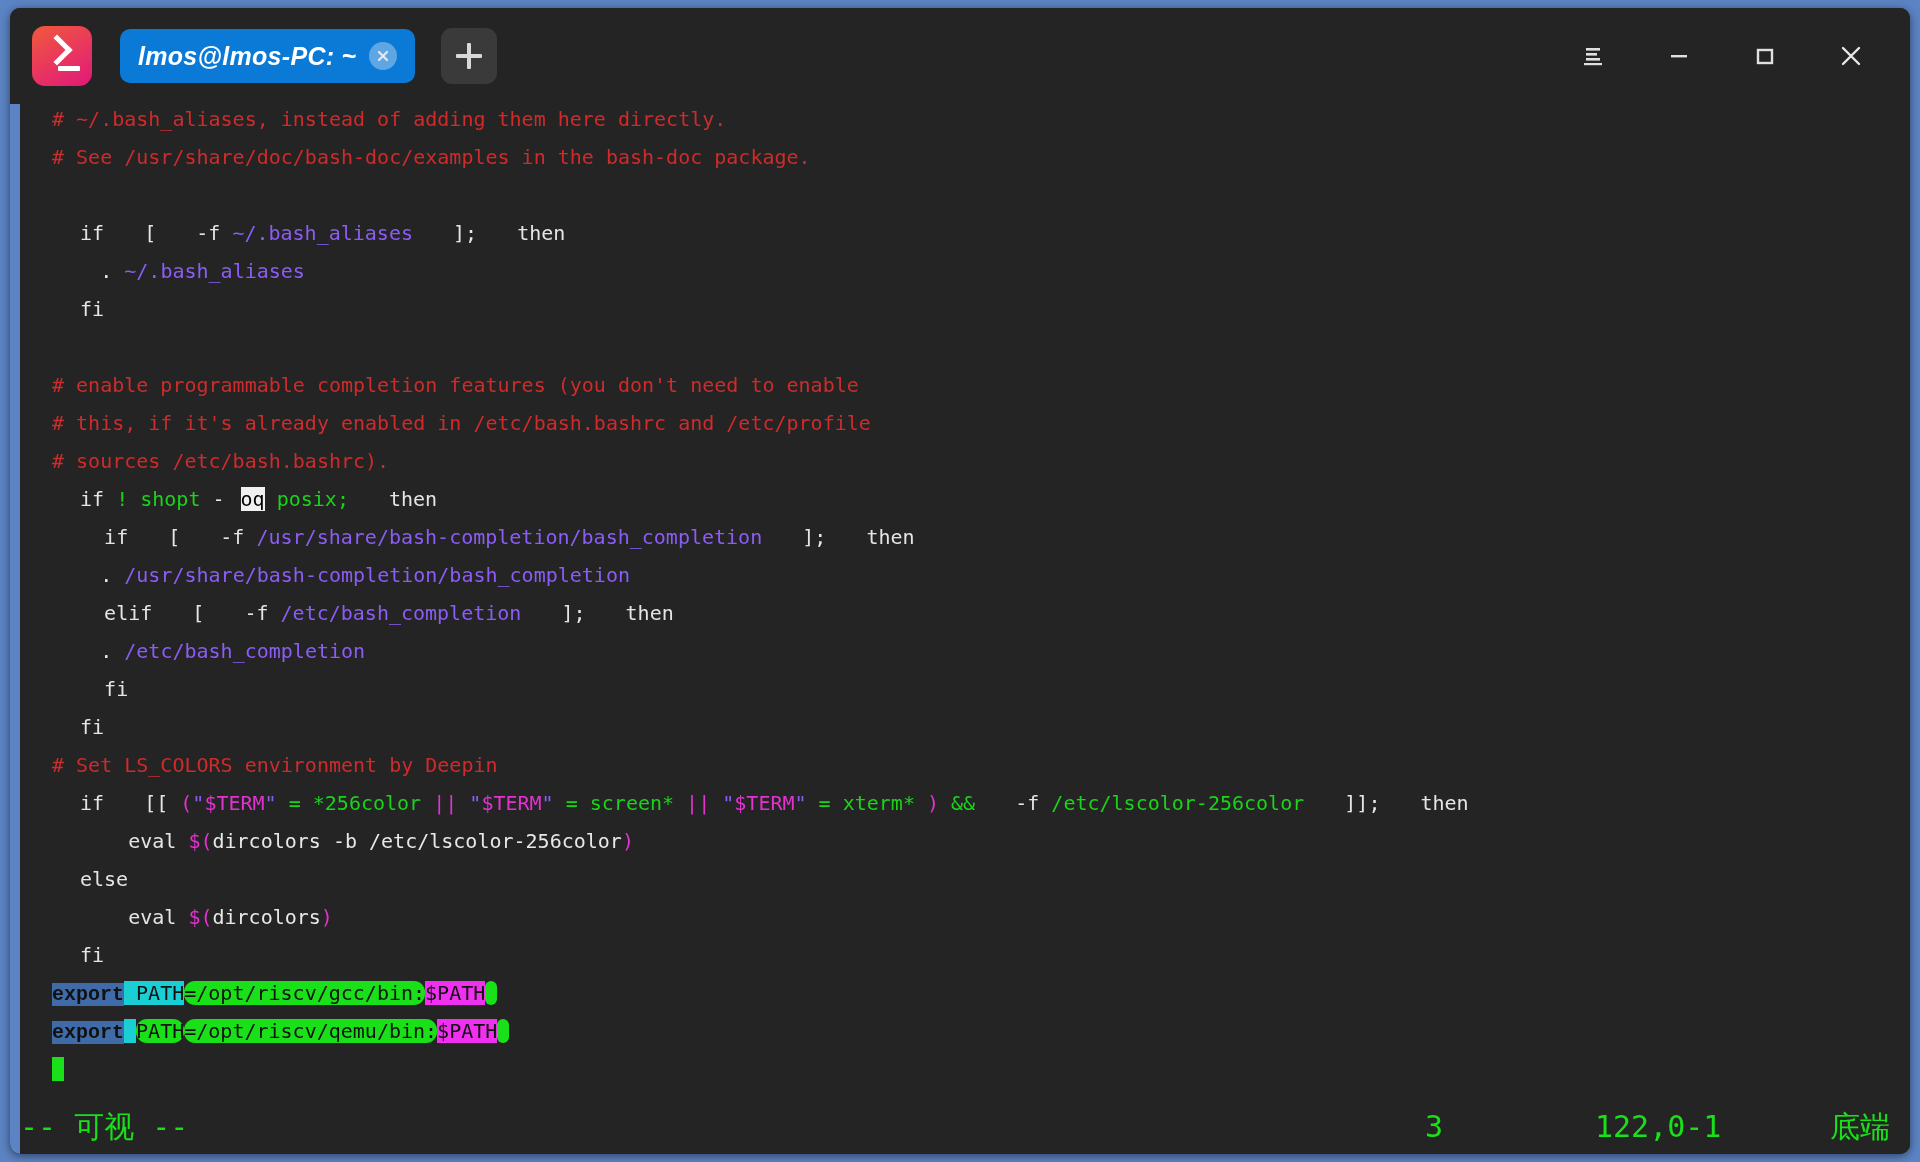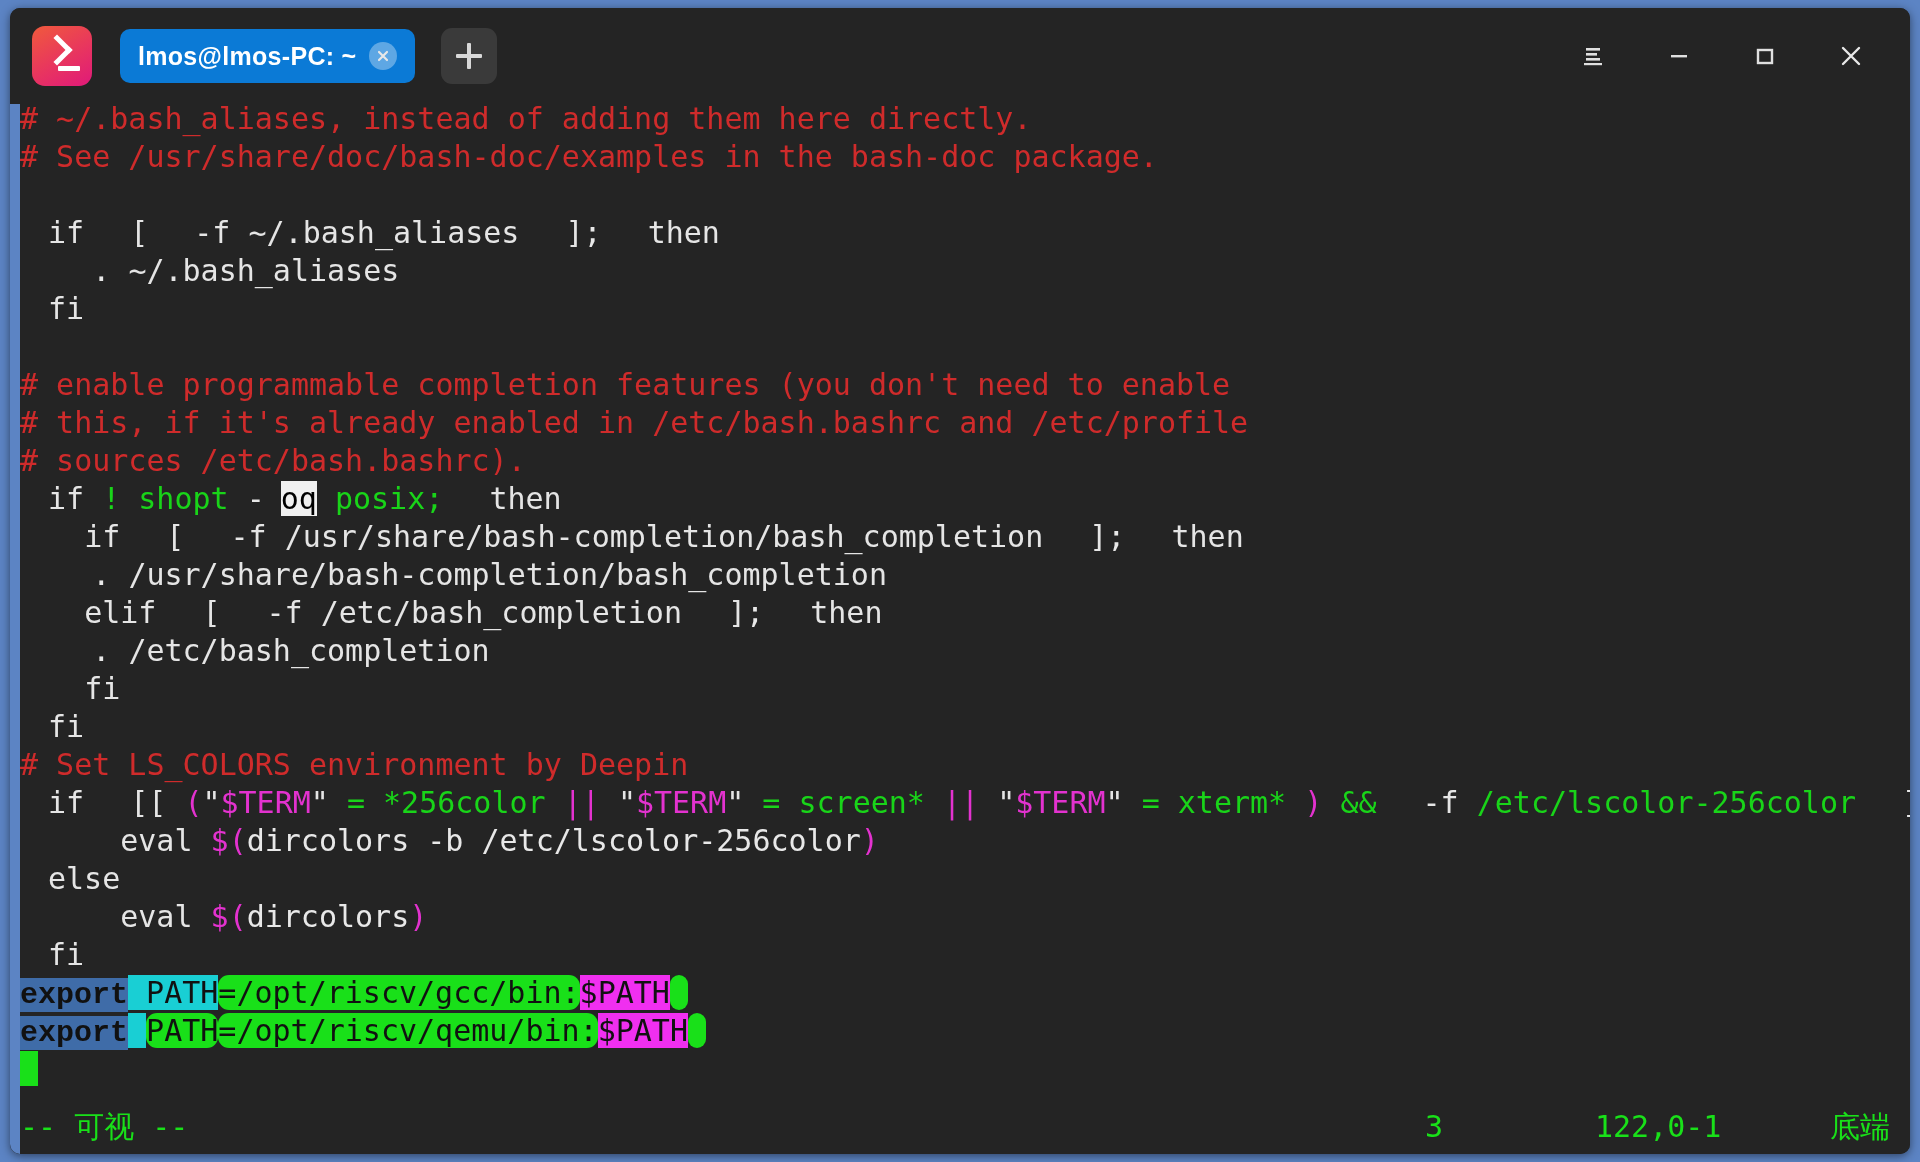--- a/index.html
+++ b/index.html
@@ -34,21 +34,21 @@
     position:absolute;left:26px;bottom:15px;width:22px;height:5px;background:#fff;border-radius:1px;
   }
   #tabstrip{display:flex;align-items:center;margin-left:28px;flex:0 0 auto;}
   .tab{
     height:54px;min-width:280px;border-radius:10px;background:#0b7ad6;
     display:flex;align-items:center;justify-content:center;gap:12px;
     padding:0 18px;box-sizing:border-box;
   }
   .tab .tab-title{
     color:#ffffff;font-family:"Liberation Sans",sans-serif;font-size:25px;font-weight:700;
-    letter-spacing:.3px;white-space:nowrap;
+    letter-spacing:.3px;white-space:nowrap;font-style:italic;
   }
   .tab-close{
     width:28px;height:28px;border-radius:50%;background:rgba(255,255,255,.34);
     display:flex;align-items:center;justify-content:center;flex:0 0 auto;
   }
   .tab-close svg{display:block;}
   #newtab{
     width:56px;height:56px;margin-left:26px;border-radius:11px;background:#3a3a3a;
     display:flex;align-items:center;justify-content:center;flex:0 0 auto;
   }
@@ -63,28 +63,29 @@
   
   #term{
     position:absolute;left:0;top:96px;right:0;bottom:0;background:#242424;
     overflow:hidden;
   }
   #term-left-border{
     position:absolute;left:0;top:0;width:10px;bottom:0;background:#5c84c4;
   }
   #screen{
     position:absolute;left:10px;top:-4px;right:0;bottom:0;
-    font-size:30px;line-height:38px;white-space:pre;
+    font-size:20px;line-height:38px;white-space:pre;
     letter-spacing:0px;
+    padding-left:32px;
   }
   .row{height:38px;}
   
   .c-comment{color:#cf2b2b;}
   .c-kw{color:#e5e5e5;margin-left:28px;}
-  .c-str{color:#e5e5e5;}
+  .c-str{color:#8b5cf6;}
   .c-ident{color:#e8e8e8;}
   .c-mag{color:#e332cf;}
   .c-green{color:#19d419;}
   .hl-white{background:#f0f0f0;color:#000;margin-left:16px;}
   .sel-blue{background:#3f6ca8;color:#111111;font-weight:700;font-family:Liberation Mono, monospace;}
   .sel-cyan{background:#19cfd4;color:#111111;}
   .sel-green{background:#19e019;color:#111111;border-radius:11px;}
   .sel-mag{background:#f02ff0;color:#111111;}
   .cursor-green{background:#19e019;color:#111111;}
   #statusline{

